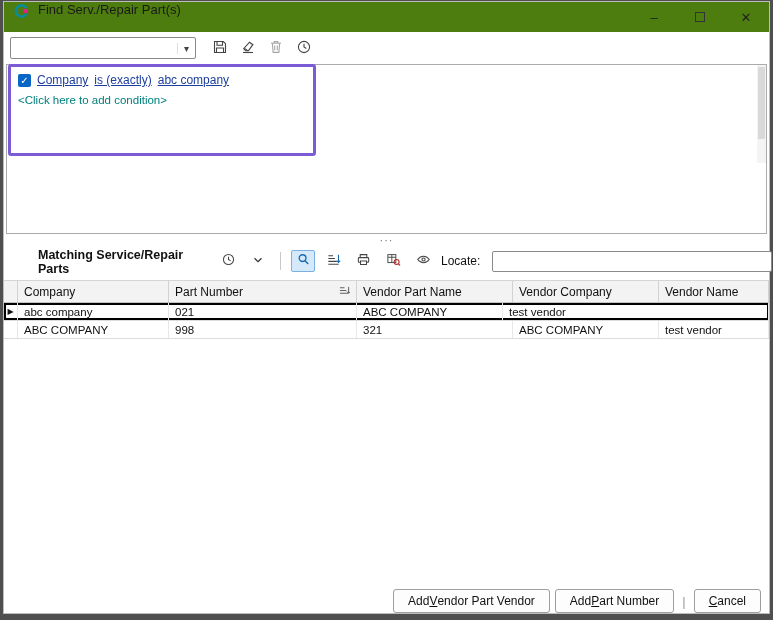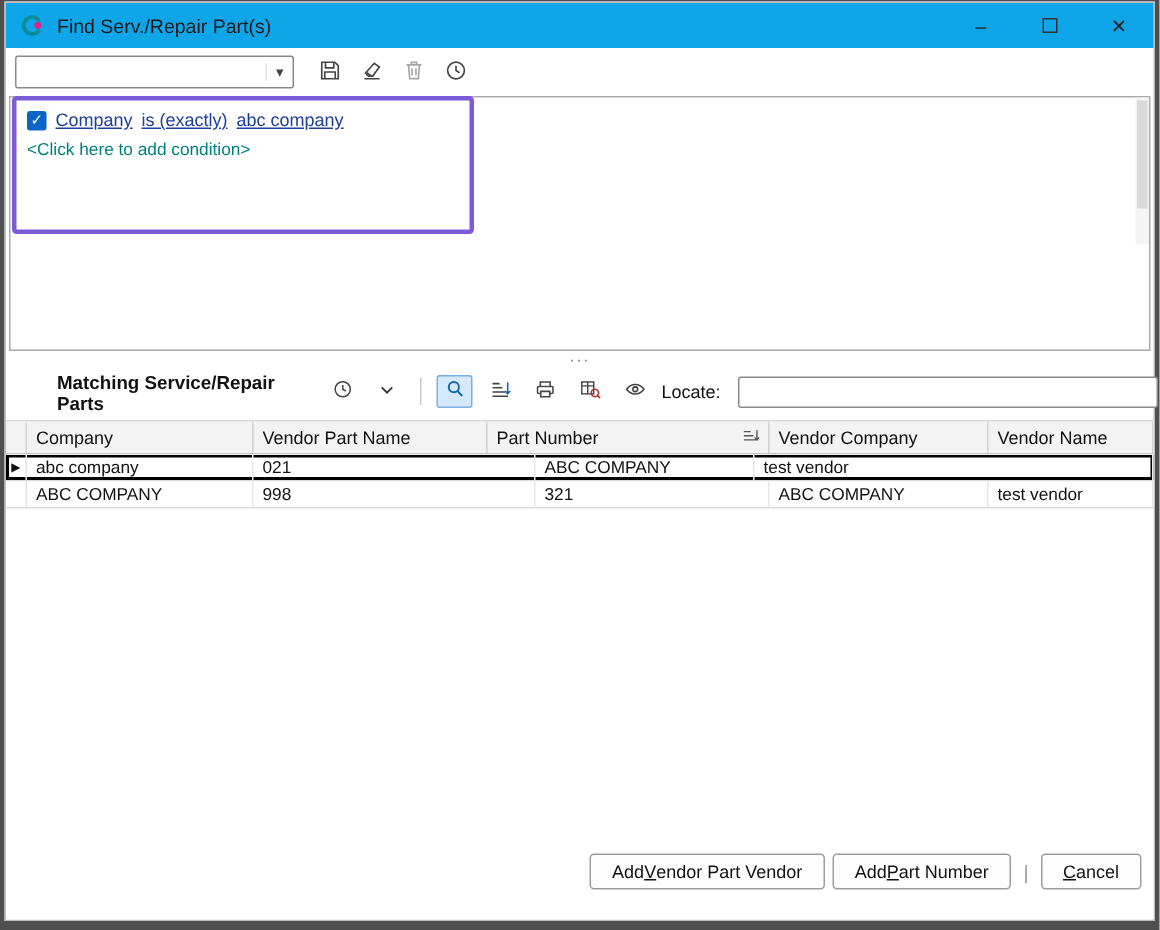--- a/index.html
+++ b/index.html
@@ -8,21 +8,21 @@
     width:773px; height:620px; position:relative; overflow:hidden;
     background:#4f4f4f;
     font-family:"Liberation Sans", sans-serif; font-size:12px; color:#111;
   }
   .window {
     position:absolute; left:3px; top:1px; width:767px; height:613px;
     background:#fff; border:1px solid #bdbdbd;
     display:flex; flex-direction:column;
   }
   
-  .titlebar { height:30px; flex:0 0 auto; display:flex; align-items:center; padding-left:8px; background:#0ea5e9; }
+  .titlebar { height:30px; flex:0 0 auto; display:flex; align-items:flex-start; padding-left:8px; background:#4d7c0f; }
   .app-icon { width:18px; height:18px; margin-right:8px; display:flex; align-items:center; }
   .title { font-size:13px; color:#1a1a1a; }
   .win-controls { margin-left:auto; display:flex; height:100%; }
   .win-btn { width:46px; height:100%; display:flex; align-items:center; justify-content:center; font-size:13px; color:#222; cursor:pointer; }
   .max-box { width:10px; height:10px; border:1px solid #333; }
   
   .toolbar { height:32px; flex:0 0 auto; display:flex; align-items:center; padding:0 6px; gap:12px; }
   .combo { width:186px; height:22px; border:1px solid #8a8a8a; border-radius:2px; background:#fff; display:flex; align-items:center; cursor:pointer; }
   .combo-text { flex:1; padding-left:6px; min-height:12px; }
   .combo-arrow { width:18px; text-align:center; color:#444; font-size:10px; border-left:1px solid #e0e0e0; }
@@ -54,21 +54,21 @@
   .grid { flex:1; position:relative; overflow:hidden; background:#fff; border-top:1px solid #d5d5d5; }
   .grid-header { display:flex; height:22px; background:#f3f3f3; border-bottom:1px solid #c3c3c3; }
   .gutter { width:14px; flex:0 0 auto; border-right:1px solid #d2d2d2; background:#f3f3f3; }
   .hcell { display:flex; align-items:center; padding:0 6px; border-right:1px solid #d2d2d2; gap:4px; cursor:pointer; }
   .hcell .lbl { flex:1; white-space:nowrap; overflow:hidden; }
   .grid-row { display:flex; height:18px; border-bottom:1px solid #dcdcdc; background:#fff; cursor:pointer; }
   .grid-row.sel { box-shadow: inset 0 0 0 2px #000; }
   .row-gutter { width:14px; flex:0 0 auto; display:flex; align-items:center; justify-content:center; font-size:8px; color:#111; border-right:1px solid #e6e6e6; }
   .grid-row .cell { padding:0 6px; border-right:1px solid #e8e8e8; display:flex; align-items:center; font-size:11.5px; white-space:nowrap; overflow:hidden; }
   
-  .footer { position:absolute; right:8px; bottom:20px; display:flex; align-items:center; gap:5px; }
+  .footer { position:absolute; right:8px; bottom:0; display:flex; align-items:center; gap:5px; }
   .btn { height:24px; padding:0 14px; background:#fdfdfd; border:1px solid #9e9e9e; border-radius:3px; font:inherit; font-size:12px; display:flex; align-items:center; cursor:pointer; color:#111; }
   .mn { text-decoration:underline; }
   .footer-sep { color:#999; margin:0 3px; font-size:13px; }
 </style>
 </head>
 <body>
 
 <div class="window">
 
   <div class="titlebar">
@@ -248,31 +248,31 @@
       <input class="locate-input" type="text" value="" style="">
     </div>
   </div>
 
   <div class="grid">
     <div class="grid-header">
         <div class="gutter"></div>
         <div class="hcell" style="width: 151px;">
           <span class="lbl">Company</span>
         </div>
-        <div class="hcell" style="width: 156px;">
-          <span class="lbl">Vendor Part Name</span>
-        </div>
         <div class="hcell" style="width: 188px;">
           <span class="lbl">Part Number</span>
           <span><svg width="11" height="11" viewBox="0 0 12 12">
               <g stroke="#555" stroke-width="1" fill="none">
                 <path d="M1 3h5M1 6h7M1 9h9"></path>
                 <path d="M10.5 2v7M8.8 7.2l1.7 1.8 1.7-1.8"></path>
               </g>
             </svg></span>
+        </div>
+        <div class="hcell" style="width: 156px;">
+          <span class="lbl">Vendor Part Name</span>
         </div>
         <div class="hcell" style="width: 146px;">
           <span class="lbl">Vendor Company</span>
         </div>
         <div class="hcell" style="flex: 1 1 0%;">
           <span class="lbl">Vendor Name</span>
         </div>
       </div>
     <div class="grid-body">
         <div class="grid-row sel">

